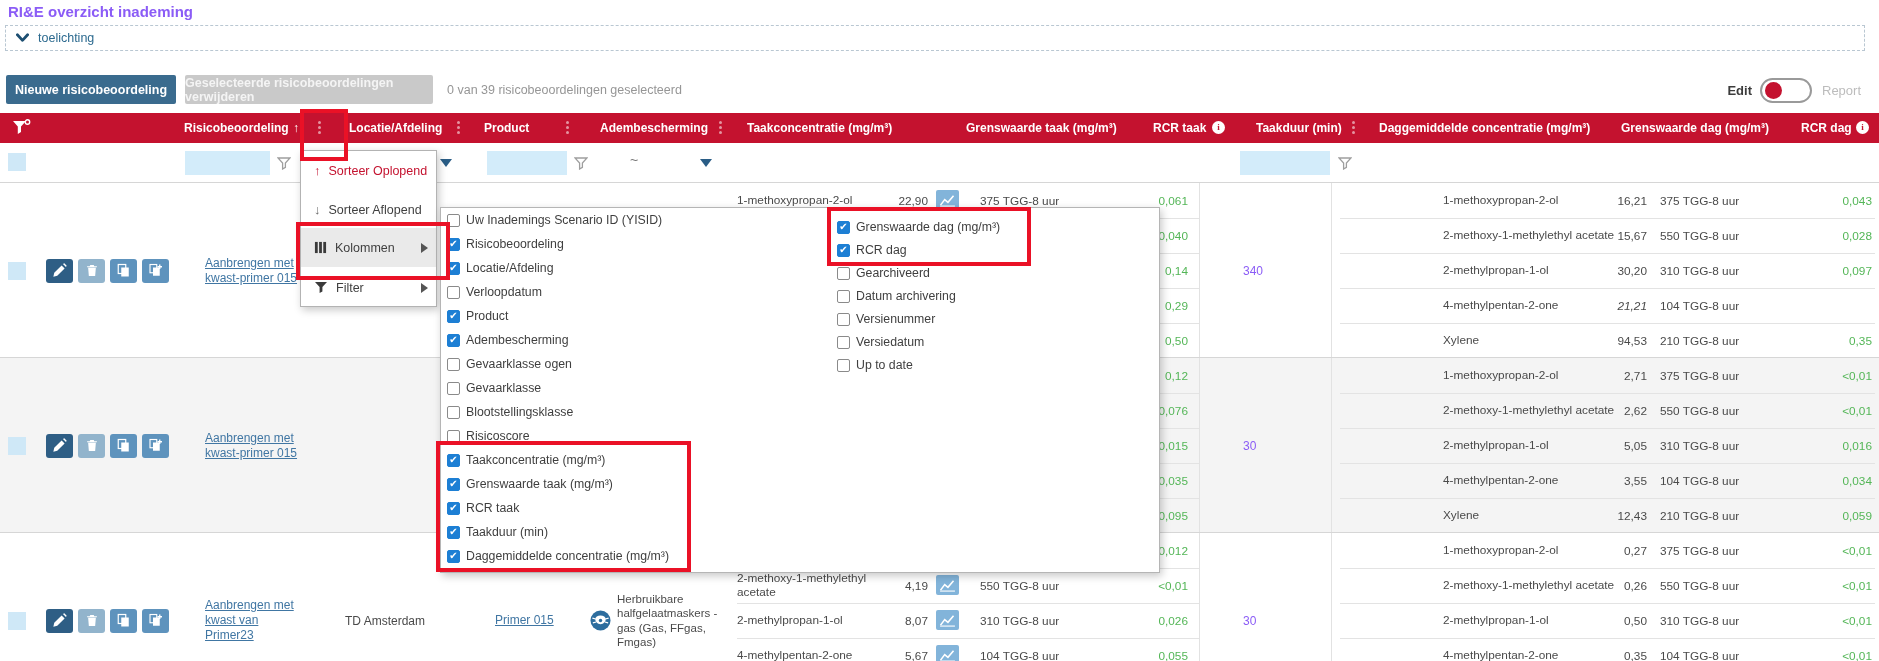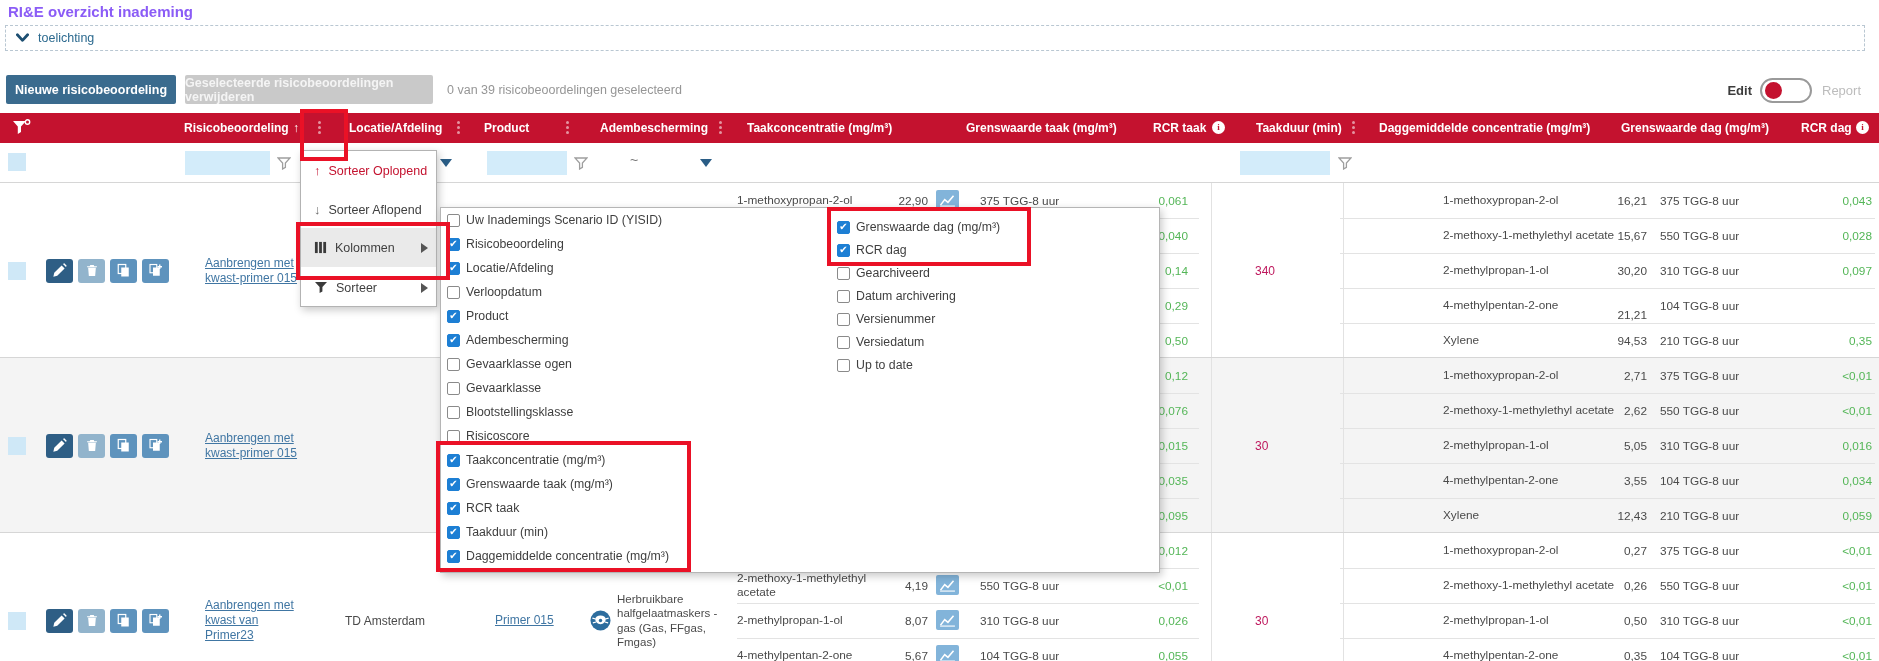--- a/index.html
+++ b/index.html
@@ -50,21 +50,21 @@
   .link{color:#4076a3;text-decoration:underline;cursor:pointer;line-height:15px;font-size:12px;}
   .sep{position:absolute;height:1px;background:#e3e3e3;}
   .green{color:#54b657;}
   .right{justify-content:flex-end;text-align:right;}
   .rowcheck{position:absolute;left:8px;width:18px;height:18px;background:#cfe8f7;}
   .actions{position:absolute;left:46px;display:flex;gap:5px;}
   .action-btn{width:27px;height:24px;border-radius:3px;display:flex;align-items:center;justify-content:center;cursor:pointer;}
   .chart-icon{position:absolute;width:23px;height:20px;border-radius:2px;background:#82b4da;display:flex;align-items:center;justify-content:center;}
   .mask-icon{position:absolute;width:21px;height:21px;}
   .duur-cell{position:absolute;border-left:1px solid #e2e2e2;border-right:1px solid #e2e2e2;
-             display:flex;align-items:center;font-size:12px;color:#be185d;box-sizing:border-box;padding-left:43px;margin-left:12px;}
+             display:flex;align-items:center;font-size:12px;color:#8b5cf6;box-sizing:border-box;padding-left:43px;}
 
   
   .menu-panel{left:300px;top:150px;width:137px;height:157px;background:#fff;border:1px solid #b3b3b3;
               box-shadow:2px 3px 8px rgba(0,0,0,.22);z-index:5;box-sizing:border-box;}
   .menu-item{position:absolute;left:0;width:135px;height:39px;display:flex;align-items:center;gap:8px;
              padding-left:13px;box-sizing:border-box;font-size:12.5px;color:#3f3f3f;cursor:pointer;}
   .menu-item.red{color:#c4122f;}
   .menu-item.hover{background:#eaeaea;}
   .submenu-arrow{position:absolute;right:8px;width:0;height:0;border-top:5px solid transparent;border-bottom:5px solid transparent;border-left:7px solid #555;}
 
@@ -243,21 +243,21 @@
       <div class="cell vcenter right" style="left: 1583px; width: 64px; top: 35px; height: 35px;">15,67</div>
       <div class="cell vcenter" style="left: 1660px; width: 120px; top: 35px; height: 35px;">550 TGG-8 uur</div>
       <div class="cell vcenter right green" style="left: 1786px; width: 86px; top: 35px; height: 35px;">0,028</div>
       <div class="sep" style="left: 1340px; width: 535px; top: 70px;"></div>
       <div class="cell vcenter" style="left: 1443px; width: 172px; top: 70px; height: 35px; line-height: 13.5px; white-space: nowrap;">2-methylpropan-1-ol</div>
       <div class="cell vcenter right" style="left: 1583px; width: 64px; top: 70px; height: 35px;">30,20</div>
       <div class="cell vcenter" style="left: 1660px; width: 120px; top: 70px; height: 35px;">310 TGG-8 uur</div>
       <div class="cell vcenter right green" style="left: 1786px; width: 86px; top: 70px; height: 35px;">0,097</div>
       <div class="sep" style="left: 1340px; width: 535px; top: 105px;"></div>
       <div class="cell vcenter" style="left: 1443px; width: 172px; top: 105px; height: 35px; line-height: 13.5px; white-space: nowrap;">4-methylpentan-2-one</div>
-      <div class="cell vcenter right" style="left: 1583px; width: 64px; top: 114px; height: 35px;">21,21</div>
+      <div class="cell vcenter right" style="left: 1583px; width: 64px; top: 105px; height: 35px; font-style: italic;">21,21</div>
       <div class="cell vcenter" style="left: 1660px; width: 120px; top: 105px; height: 35px;">104 TGG-8 uur</div>
       <div class="cell vcenter right green" style="left: 1884px; width: 86px; top: 105px; height: 35px; font-family: Liberation Serif, serif;">0,20</div>
       <div class="sep" style="left: 1340px; width: 535px; top: 140px;"></div>
       <div class="cell vcenter" style="left: 1443px; width: 172px; top: 140px; height: 35px; line-height: 13.5px; white-space: nowrap;">Xylene</div>
       <div class="cell vcenter right" style="left: 1583px; width: 64px; top: 140px; height: 35px;">94,53</div>
       <div class="cell vcenter" style="left: 1660px; width: 120px; top: 140px; height: 35px;">210 TGG-8 uur</div>
       <div class="cell vcenter right green" style="left: 1786px; width: 86px; top: 140px; height: 35px;">0,35</div>
     </div>
     <div class="row-group gray" style="top: 357px; height: 175px;">
       <div class="rowcheck" style="top: 78.5px;"></div>
@@ -457,21 +457,21 @@
       </span>
       <span>Kolommen</span>
       <div class="submenu-arrow"></div>
     </div>
     <div class="menu-item" style="top: 117px;">
       <span style="display: flex; align-items: center;">
         <svg width="14" height="13" viewBox="0 0 14 13">
           <path d="M1 1h12l-4.6 5v4.4L5.6 12V6L1 1z" fill="#3a3a3a"></path>
         </svg>
       </span>
-      <span>Sorteer</span>
+      <span>Filter</span>
       <div class="submenu-arrow"></div>
     </div>
   </div>
 
 <div class="abs submenu-panel" id="submenu-panel">
     <div class="cbx-item" style="left: 6px; top: 5px;">
       <span class="cbx"></span>
       <span>Uw Inademings Scenario ID (YISID)</span>
     </div>
     <div class="cbx-item" style="left: 6px; top: 29px;">

